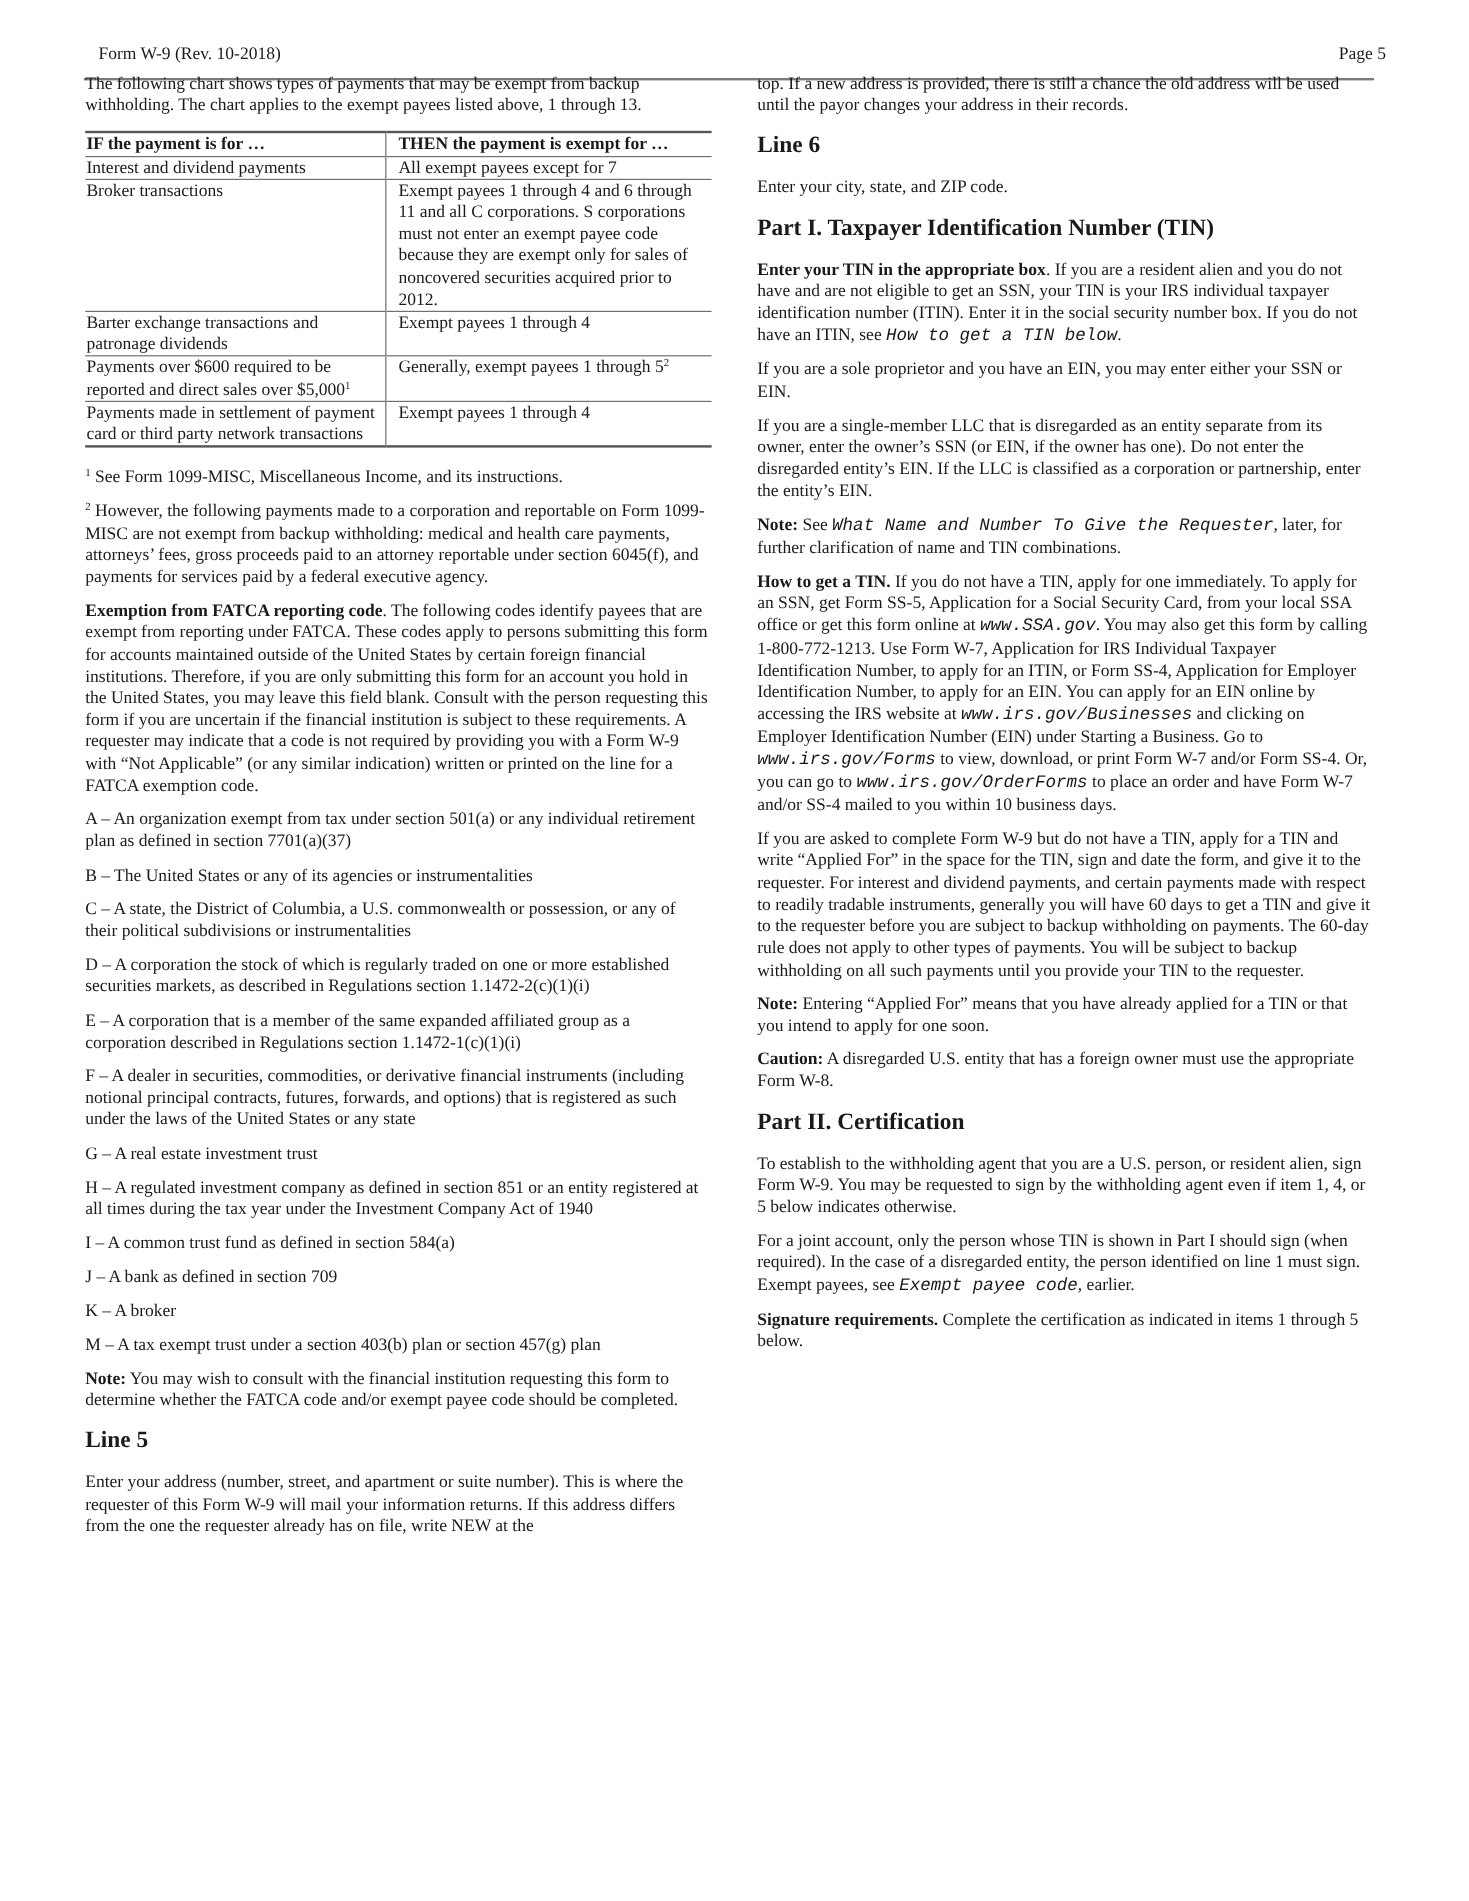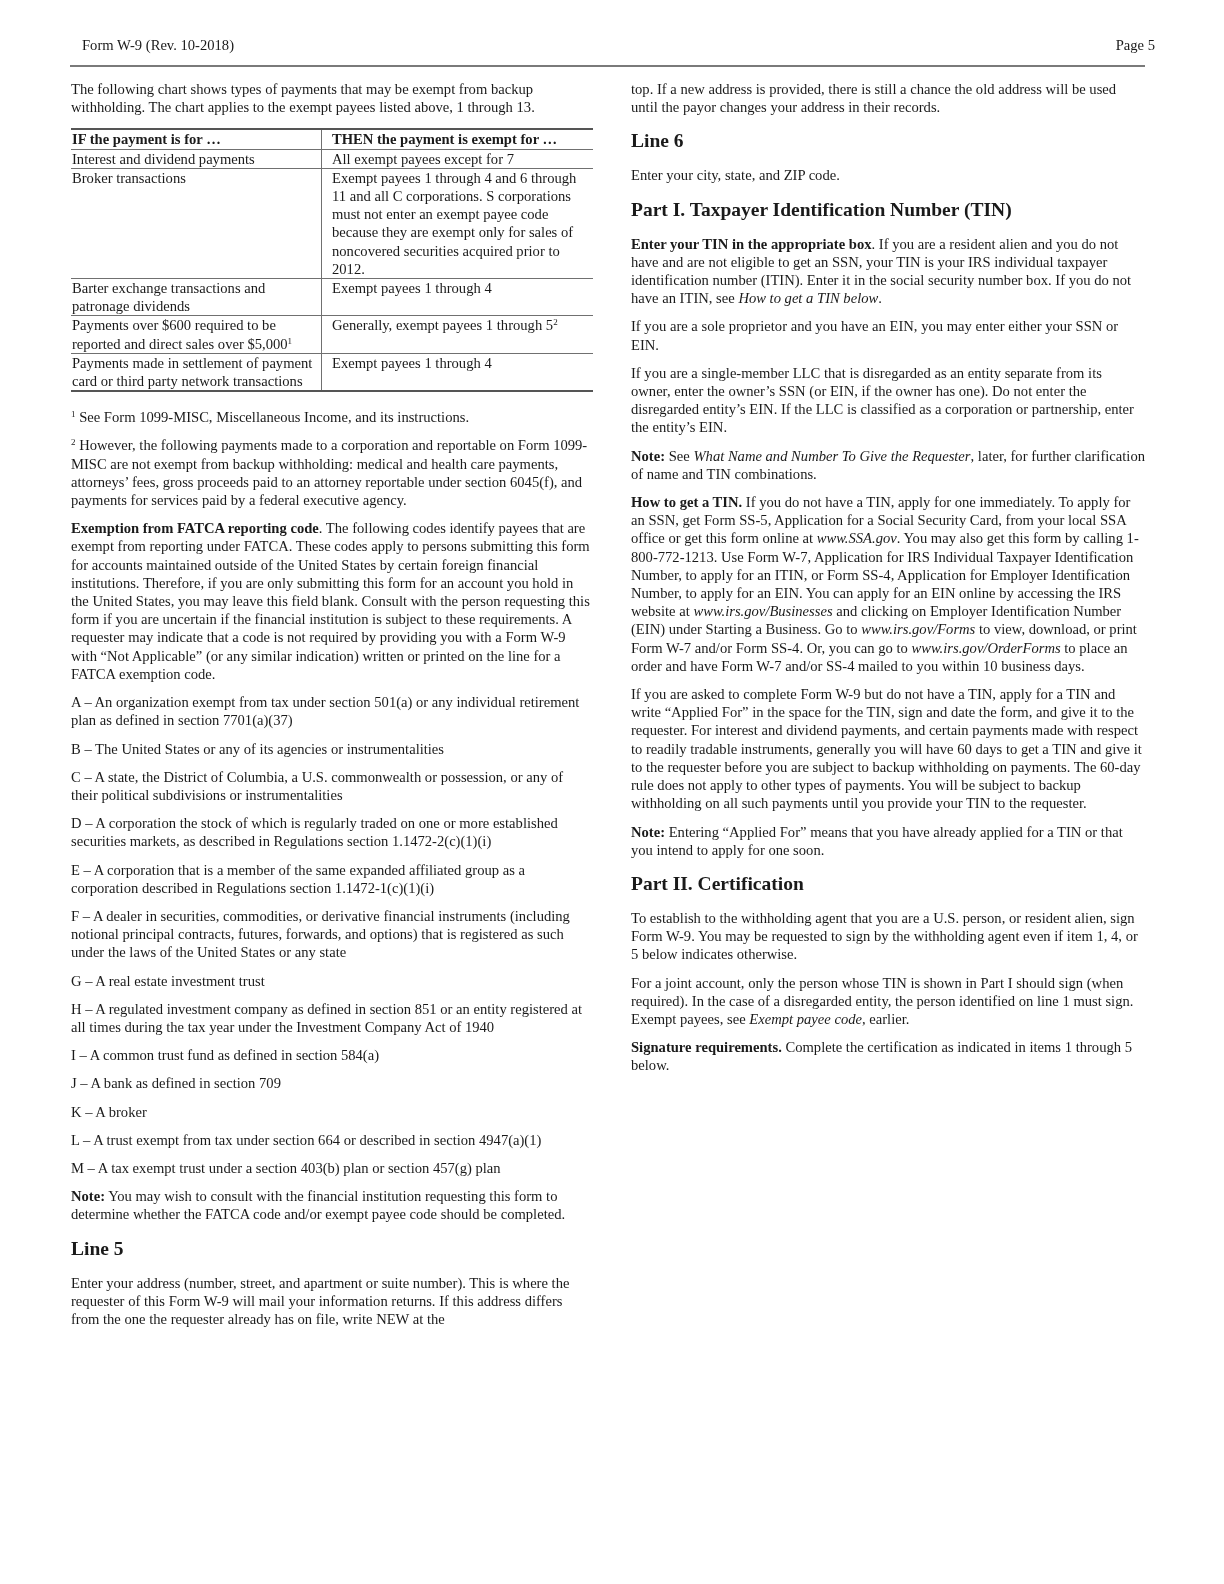--- a/index.html
+++ b/index.html
@@ -11,30 +11,30 @@
   .page-header {
     position: absolute; left: 82px; top: 36px; width: 1073px; height: 20px;
     font-size: 14.6px;
   }
   .page-header .left { position: absolute; left: 0; top: 0; }
   .page-header .right { position: absolute; right: 0; top: 0; }
   .header-rule {
     position: absolute; left: 70px; top: 65px; width: 1075px; height: 0;
     border-top: 2px solid #7a7a7a;
   }
-  .col { position: absolute; top: 80px; width: 522px; }
+  .col { position: absolute; top: 61px; width: 522px; }
   .col-left { left: 71px; }
   .col-right { left: 631px; width: 514px; }
   p { margin: 0 0 10px 0; }
   .tight { margin-bottom: 0; }
   h2 {
     margin: 14px 0 14px 0; font-size: 19.5px; line-height: 22px; font-weight: bold;
   }
   b { font-weight: bold; }
-  i { font-style: italic; }
+  i { font-style: italic; font-family: Liberation Mono, monospace; }
   sup { font-size: 9px; line-height: 0; vertical-align: 5px; }
   table.chart {
     width: 522px; border-collapse: collapse; margin-top: 12px; margin-bottom: 16px;
     font-size: 14.6px; line-height: 18.2px;
   }
   table.chart td, table.chart th {
     text-align: left; vertical-align: top; padding: 0 0 0 1px;
     border-top: 1.5px solid #707070;
   }
   table.chart th { font-weight: bold; border-top: 2px solid #555; }
@@ -93,21 +93,20 @@
   <p>B – The United States or any of its agencies or instrumentalities</p>
   <p>C – A state, the District of Columbia, a U.S. commonwealth or possession, or any of their political subdivisions or instrumentalities</p>
   <p>D – A corporation the stock of which is regularly traded on one or more established securities markets, as described in Regulations section 1.1472-2(c)(1)(i)</p>
   <p>E – A corporation that is a member of the same expanded affiliated group as a corporation described in Regulations section 1.1472-1(c)(1)(i)</p>
   <p>F – A dealer in securities, commodities, or derivative financial instruments (including notional principal contracts, futures, forwards, and options) that is registered as such under the laws of the United States or any state</p>
   <p>G – A real estate investment trust</p>
   <p>H – A regulated investment company as defined in section 851 or an entity registered at all times during the tax year under the Investment Company Act of 1940</p>
   <p>I – A common trust fund as defined in section 584(a)</p>
   <p>J – A bank as defined in section 709</p>
   <p>K – A broker</p>
-  <p>L – A trust exempt from tax under section 664 or described in section 4947(a)(1)</p>
   <p>M – A tax exempt trust under a section 403(b) plan or section 457(g) plan</p>
 
   <p><b>Note:</b><span> You may wish to consult with the financial institution requesting this form to determine whether the FATCA code and/or exempt payee code should be completed.</span></p>
 
   <h2>Line 5</h2>
   <p>Enter your address (number, street, and apartment or suite number). This is where the requester of this Form W-9 will mail your information returns. If this address differs from the one the requester already has on file, write NEW at the</p>
 </div>
 
 <div class="col col-right">
   <p>top. If a new address is provided, there is still a chance the old address will be used until the payor changes your address in their records.</p>
@@ -116,18 +115,19 @@
   <p>Enter your city, state, and ZIP code.</p>
 
   <h2>Part I. Taxpayer Identification Number (TIN)</h2>
   <p><b>Enter your TIN in the appropriate box</b><span>. If you are a resident alien and you do not have and are not eligible to get an SSN, your TIN is your IRS individual taxpayer identification number (ITIN). Enter it in the social security number box. If you do not have an ITIN, see </span><i>How to get a TIN below</i><span>.</span></p>
   <p>If you are a sole proprietor and you have an EIN, you may enter either your SSN or EIN.</p>
   <p>If you are a single-member LLC that is disregarded as an entity separate from its owner, enter the owner’s SSN (or EIN, if the owner has one). Do not enter the disregarded entity’s EIN. If the LLC is classified as a corporation or partnership, enter the entity’s EIN.</p>
   <p><b>Note:</b><span> See </span><i>What Name and Number To Give the Requester</i><span>, later, for further clarification of name and TIN combinations.</span></p>
   <p><b>How to get a TIN.</b><span> If you do not have a TIN, apply for one immediately. To apply for an SSN, get Form SS-5, Application for a Social Security Card, from your local SSA office or get this form online at </span><i>www.SSA.gov</i><span>. You may also get this form by calling 1-800-772-1213. Use Form W-7, Application for IRS Individual Taxpayer Identification Number, to apply for an ITIN, or Form SS-4, Application for Employer Identification Number, to apply for an EIN. You can apply for an EIN online by accessing the IRS website at </span><i>www.irs.gov/Businesses</i><span> and clicking on Employer Identification Number (EIN) under Starting a Business. Go to </span><i>www.irs.gov/Forms</i><span> to view, download, or print Form W-7 and/or Form SS-4. Or, you can go to </span><i>www.irs.gov/OrderForms</i><span> to place an order and have Form W-7 and/or SS-4 mailed to you within 10 business days.</span></p>
   <p>If you are asked to complete Form W-9 but do not have a TIN, apply for a TIN and write “Applied For” in the space for the TIN, sign and date the form, and give it to the requester. For interest and dividend payments, and certain payments made with respect to readily tradable instruments, generally you will have 60 days to get a TIN and give it to the requester before you are subject to backup withholding on payments. The 60-day rule does not apply to other types of payments. You will be subject to backup withholding on all such payments until you provide your TIN to the requester.</p>
   <p><b>Note:</b><span> Entering “Applied For” means that you have already applied for a TIN or that you intend to apply for one soon.</span></p>
+  <p><b>Caution:</b><span> A disregarded U.S. entity that has a foreign owner must use the appropriate Form W-8.</span></p>
 
   <h2>Part II. Certification</h2>
   <p>To establish to the withholding agent that you are a U.S. person, or resident alien, sign Form W-9. You may be requested to sign by the withholding agent even if item 1, 4, or 5 below indicates otherwise.</p>
   <p><span>For a joint account, only the person whose TIN is shown in Part I should sign (when required). In the case of a disregarded entity, the person identified on line 1 must sign. Exempt payees, see </span><i>Exempt payee code</i><span>, earlier.</span></p>
   <p><b>Signature requirements.</b><span> Complete the certification as indicated in items 1 through 5 below.</span></p>
 </div>
 
 </body></html>

